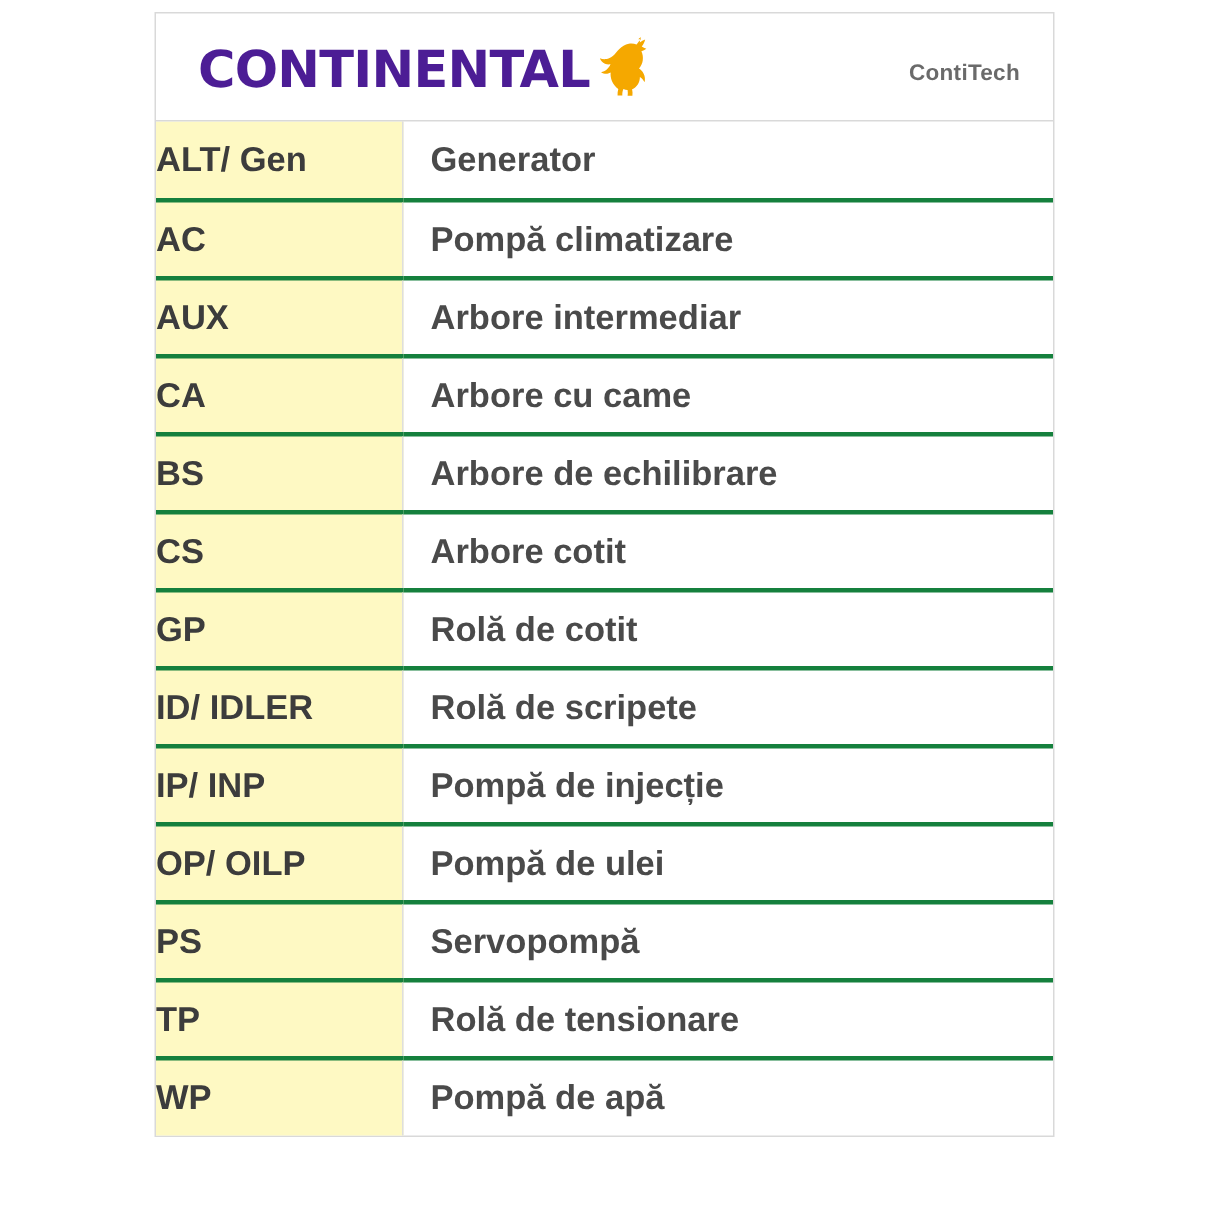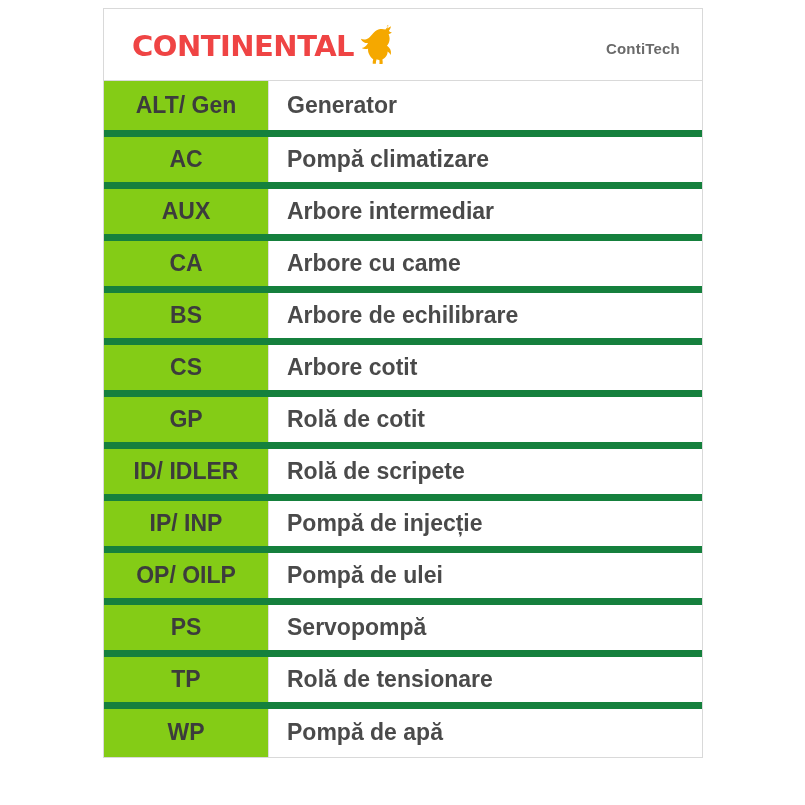--- a/index.html
+++ b/index.html
@@ -31,24 +31,24 @@
   }
   .brand {
     position: absolute;
     left: 28px;
     top: 14px;
     display: flex;
     align-items: center;
   }
   .brand-word {
     font-family: "DejaVu Sans", sans-serif;
-    font-size: 29px;
+    font-size: 34px;
     font-weight: bold;
     letter-spacing: -0.5px;
-    color: #ef4444;
+    color: #4c1d95;
     line-height: 1;
     white-space: nowrap;
   }
   .horse-icon {
     margin-left: 4px;
     display: block;
   }
   .sub-brand {
     position: absolute;
     right: 22px;
@@ -62,32 +62,32 @@
   
   .table {
     width: 100%;
     border-collapse: collapse;
     table-layout: fixed;
   }
   .table tr {
     height: 52px;
   }
   .table td {
-    border-top: 7px solid #15803d;
+    border-top: 3px solid #15803d;
     padding: 0;
     vertical-align: middle;
   }
   .table tr:first-child td {
     border-top: none;
   }
   .col-code {
     width: 164px;
-    background: #84cc16;
+    background: #fef9c3;
     border-right: 1px solid #dedede;
-    text-align: center;
+    text-align: left;
     font-size: 23px;
     font-weight: bold;
     color: #3c3c3c;
     font-family: "Liberation Sans", sans-serif;
   }
   .col-desc {
     padding-left: 18px !important;
     font-size: 23px;
     font-weight: bold;
     color: #4a4a4a;

